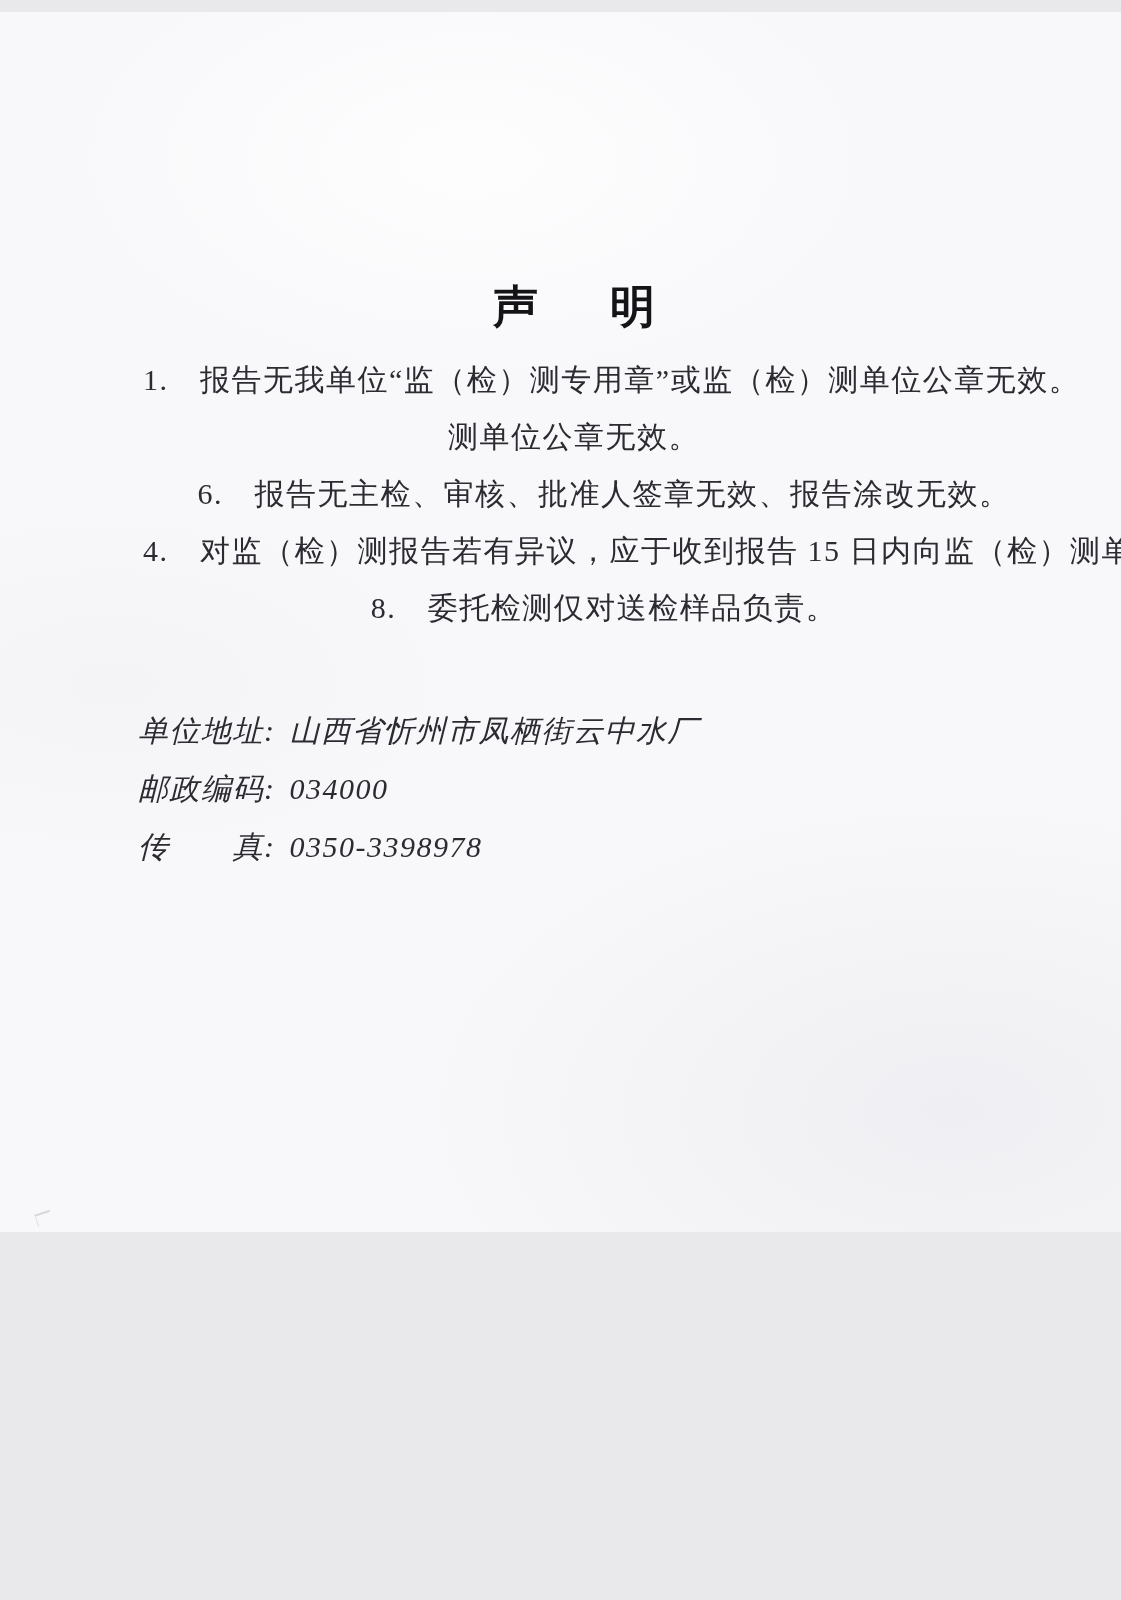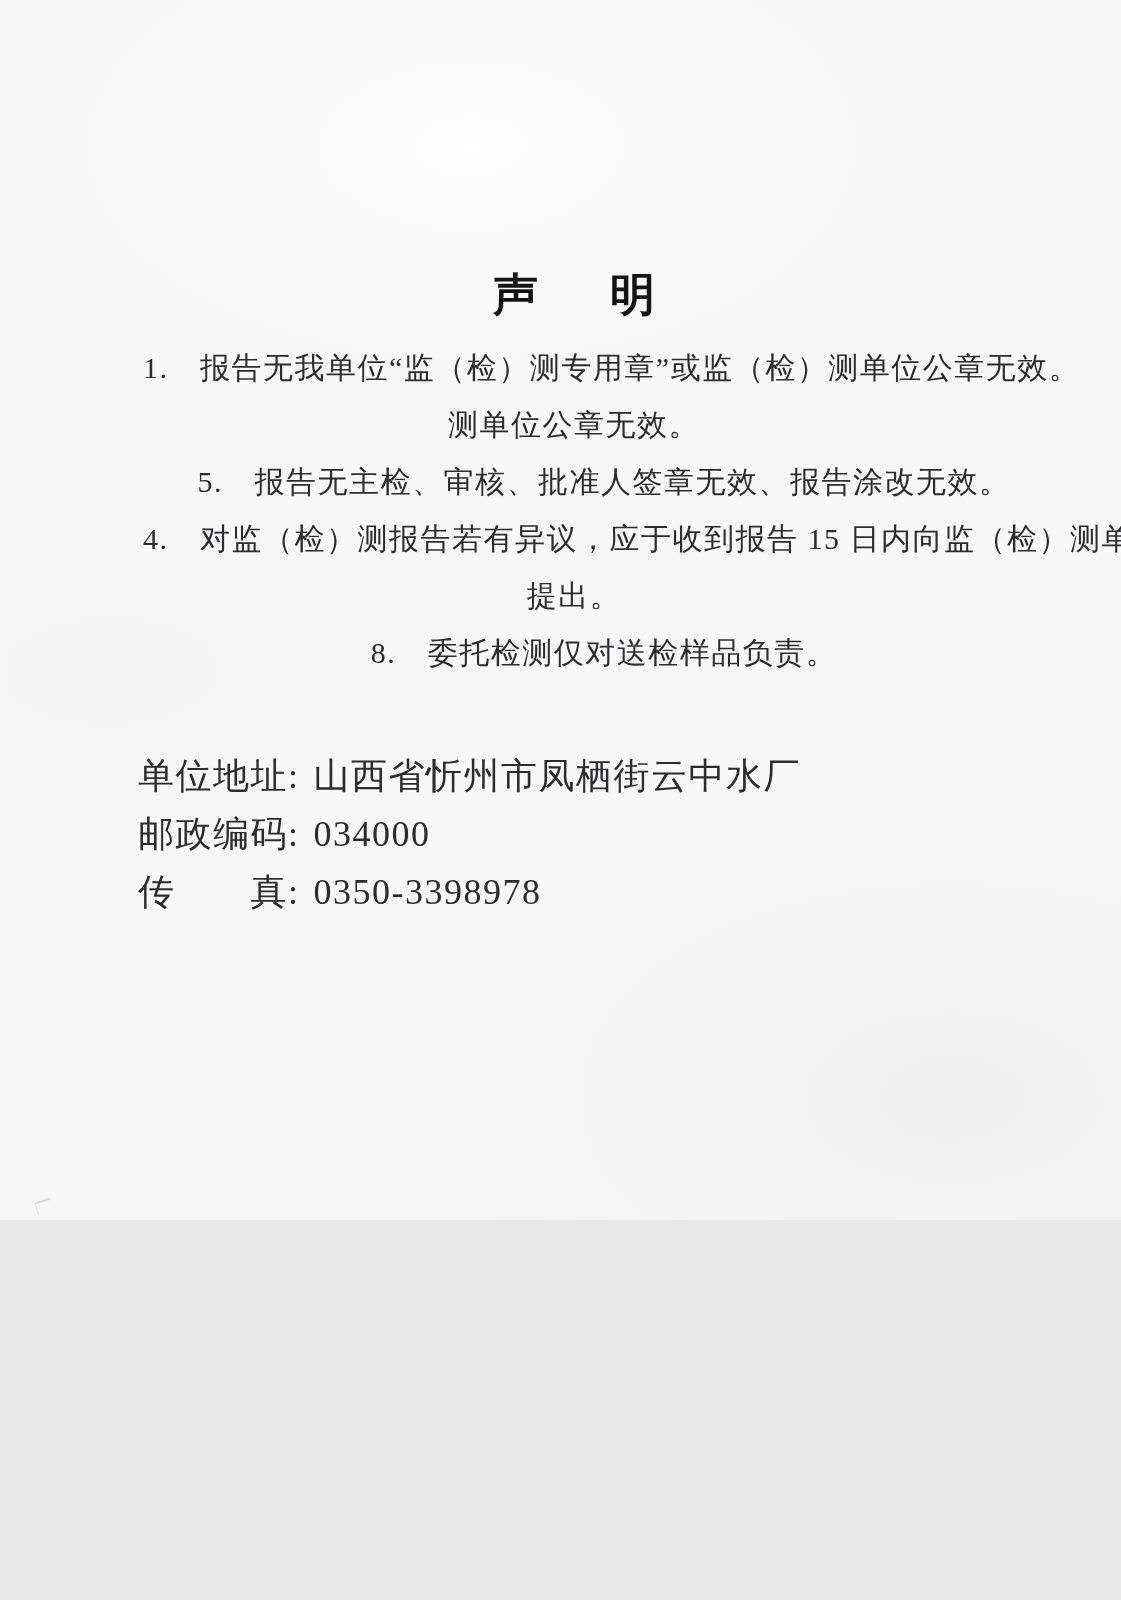--- a/index.html
+++ b/index.html
@@ -1,19 +1,19 @@
 <!DOCTYPE html>
 <html><head>
 <meta charset="utf-8">
 <style>
   html,body{margin:0;padding:0;background:#e9e9ec;}
   .page{
     position:relative;
     width:1121px;height:1220px;
-    margin:0 auto;
+    margin:12px auto;
     overflow:hidden;
     color:#2b2b32;
     font-family:"Liberation Serif","DejaVu Serif",serif;
     background:
       radial-gradient(900px 520px at 85% 90%, rgba(238,238,242,.9) 0%, rgba(238,238,242,0) 60%),
       radial-gradient(760px 420px at 42% 12%, rgba(254,254,255,.9) 0%, rgba(254,254,255,0) 55%),
       radial-gradient(600px 300px at 10% 55%, rgba(243,243,246,.8) 0%, rgba(243,243,246,0) 60%),
       #f8f8fa;
   }
   .doc{
@@ -36,23 +36,24 @@
     margin-top:21px;
     font-size:30px;
     line-height:57px;
     letter-spacing:1.5px;
   }
   .items .line{white-space:pre;text-align:center;}
   .items .line.first{text-indent:60px;}
   .contact{
     margin-top:66px;
     padding-left:55px;
-    font-size:36px;
+    font-size:30px;
     line-height:58px;
     letter-spacing:1.5px;
+    font-style:italic;
   }
   .c-row{white-space:pre;}
   .c-label{display:inline-block;}
   .c-value{margin-left:14px;}
   
   .artifact{position:absolute;pointer-events:none;}
   .a1{left:36px;top:1200px;width:15px;height:11px;
       border-top:2px solid #cdcdd3;border-left:1px solid #dadade;
       transform:rotate(-18deg);opacity:.75;}
   .a2{left:38px;top:1266px;width:11px;height:9px;
@@ -69,23 +70,22 @@
   <div class="artifact a2"></div>
   <div class="artifact a3"></div>
   <div class="artifact a4"></div>
 
   <main class="doc">
     <h1 class="title">声　明</h1>
 
     <section class="items" id="items">
         <div class="line first">1.　报告无我单位“监（检）测专用章”或监（检）测单位公章无效。</div>
         <div class="line">测单位公章无效。</div>
-        <div class="line first">5.　报告无主检、审核、批准人签章无效、报告涂改无效。</div>
+        <div class="line first">6.　报告无主检、审核、批准人签章无效、报告涂改无效。</div>
         <div class="line first">4.　对监（检）测报告若有异议，应于收到报告 15 日内向监（检）测单位</div>
-        <div class="line">提出。</div>
         <div class="line first">8.　委托检测仅对送检样品负责。</div>
       </section>
 
     <section class="contact" id="contact">
         <div class="c-row"><span class="c-label">单位地址:</span><span class="c-value">山西省忻州市凤栖街云中水厂</span></div>
         <div class="c-row"><span class="c-label">邮政编码:</span><span class="c-value">034000</span></div>
         <div class="c-row"><span class="c-label">传　　真:</span><span class="c-value">0350-3398978</span></div>
       </section>
   </main>
 </div>

